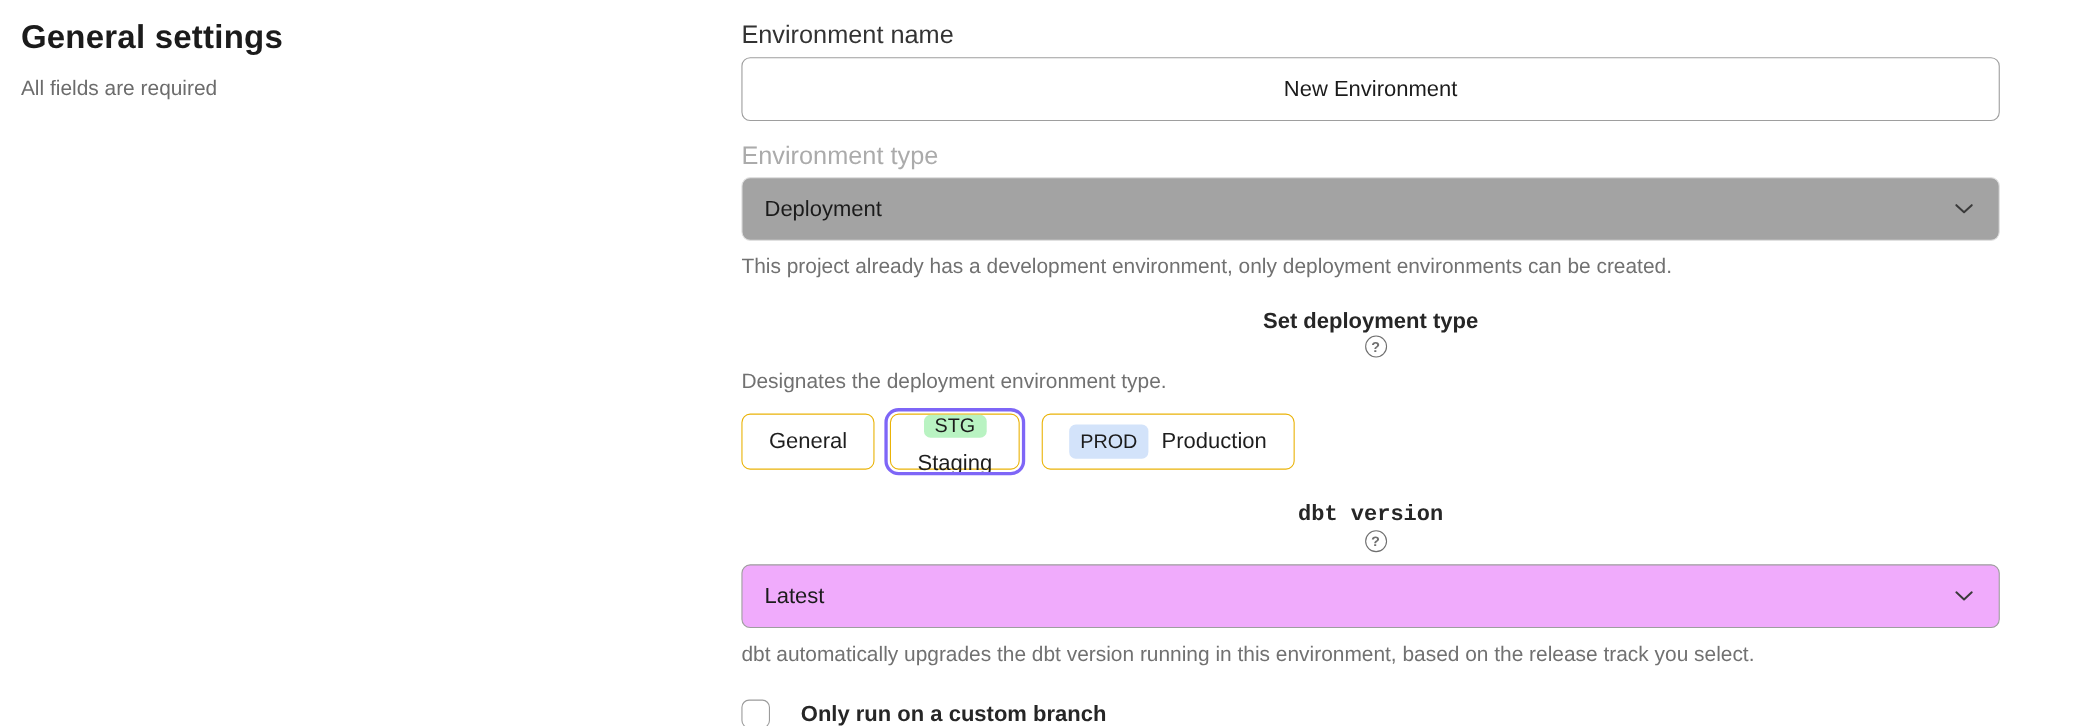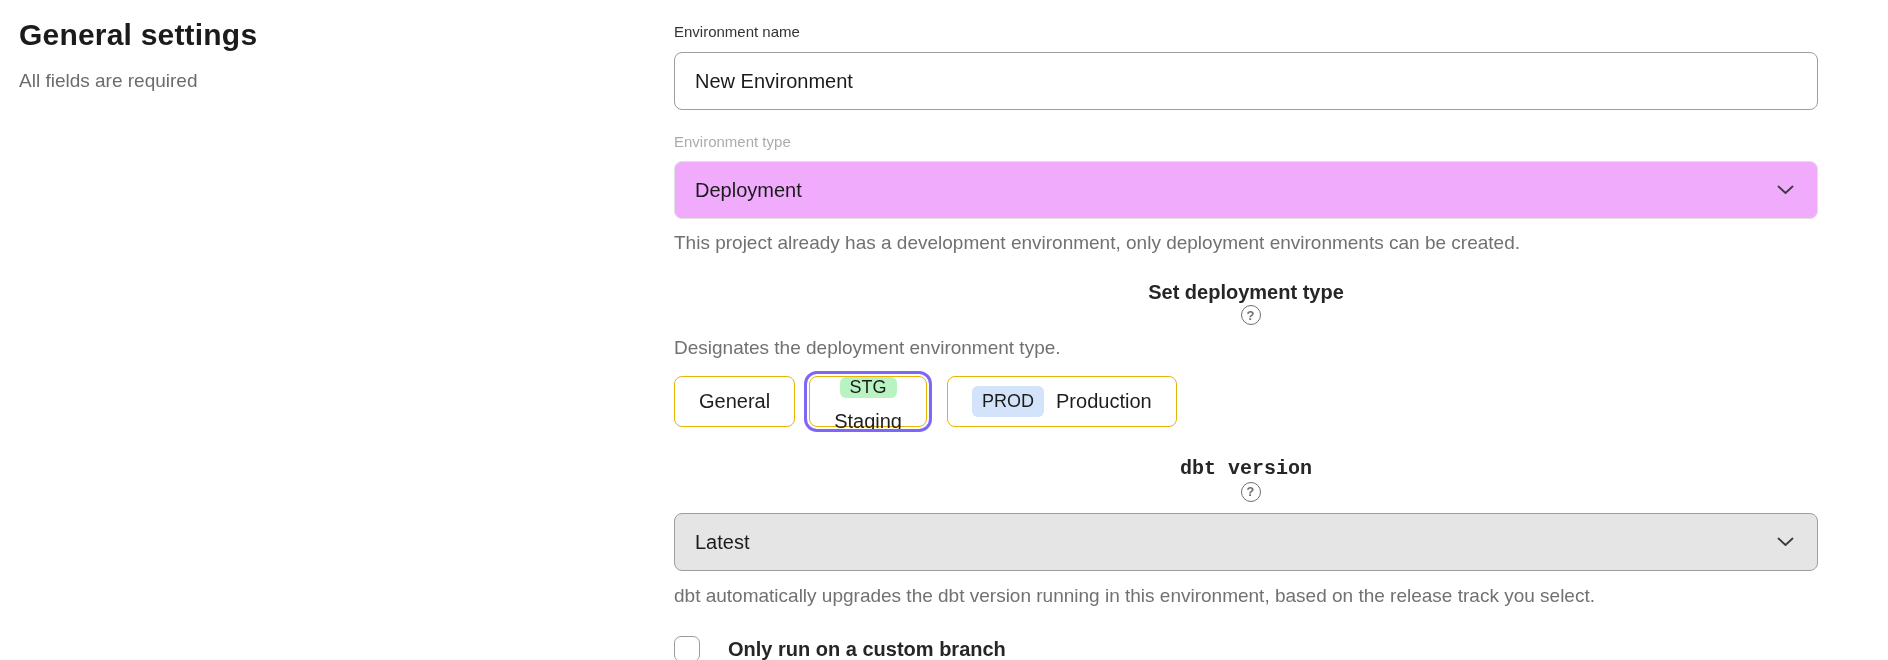--- a/index.html
+++ b/index.html
@@ -9,38 +9,38 @@
   .canvas { display: flex; width: 1532px; height: 660px; }
 
   
   .left { width: 674px; flex: 0 0 674px; padding: 16px 0 0 19px; }
   .page-title { font-size: 30px; font-weight: 700; color: #1b1b1b; line-height: 38px; letter-spacing: .2px; }
   .page-subtitle { margin-top: 15px; font-size: 19px; color: #6c6c6c; line-height: 23px; }
 
   
   .form { width: 1179px; flex: 0 0 1179px; padding-right: 35px; }
 
-  .field-label { display: block; margin-top: 20px; font-size: 15px; line-height: 23px; font-weight: 500; color: #333333; }
+  .field-label { display: block; margin-top: 20px; font-size: 23px; line-height: 23px; font-weight: 500; color: #333333; }
   .field-label.disabled { color: #ababab; }
 
   .text-input {
     display: block; width: 100%; height: 58px; margin-top: 9px;
     border: 1px solid #9e9e9e; border-radius: 8px; background: #ffffff;
     padding: 0 20px; font-family: "Liberation Sans", sans-serif;
-    font-size: 20px; color: #1b1b1b; outline: none;
+    font-size: 20px; color: #1b1b1b; outline: none; text-align: center;
   }
 
   .select {
     position: relative; display: flex; align-items: center;
     width: 100%; height: 58px; margin-top: 8px;
-    border: 1px solid #9e9e9e; border-radius: 8px; background: #e5e5e5;
+    border: 1px solid #9e9e9e; border-radius: 8px; background: #f0abfc;
     padding: 0 56px 0 20px; cursor: pointer;
   }
   .select .select-value { font-size: 20px; font-weight: 500; color: #1b1b1b; }
-  .select.disabled { background: #f0abfc; border-color: #e0e0e0; cursor: default; }
+  .select.disabled { background: #a3a3a3; border-color: #e0e0e0; cursor: default; }
   .select .chevron { position: absolute; right: 23px; top: 50%; transform: translateY(-50%); }
 
   .helper { margin-top: 12px; font-size: 19px; line-height: 23px; color: #717171; }
 
   .section-label { display: flex; align-items: center; margin-top: 26px; flex-direction: column; }
   .section-label.version { margin-top: 30px; font-family: Liberation Mono, monospace; }
   .section-label .section-text { font-size: 20px; line-height: 24px; font-weight: 600; color: #262626; }
   .help-icon {
     display: inline-flex; align-items: center; justify-content: center;
     width: 20px; height: 20px; margin-left: 9px; border: 1.5px solid #6f6f6f;

